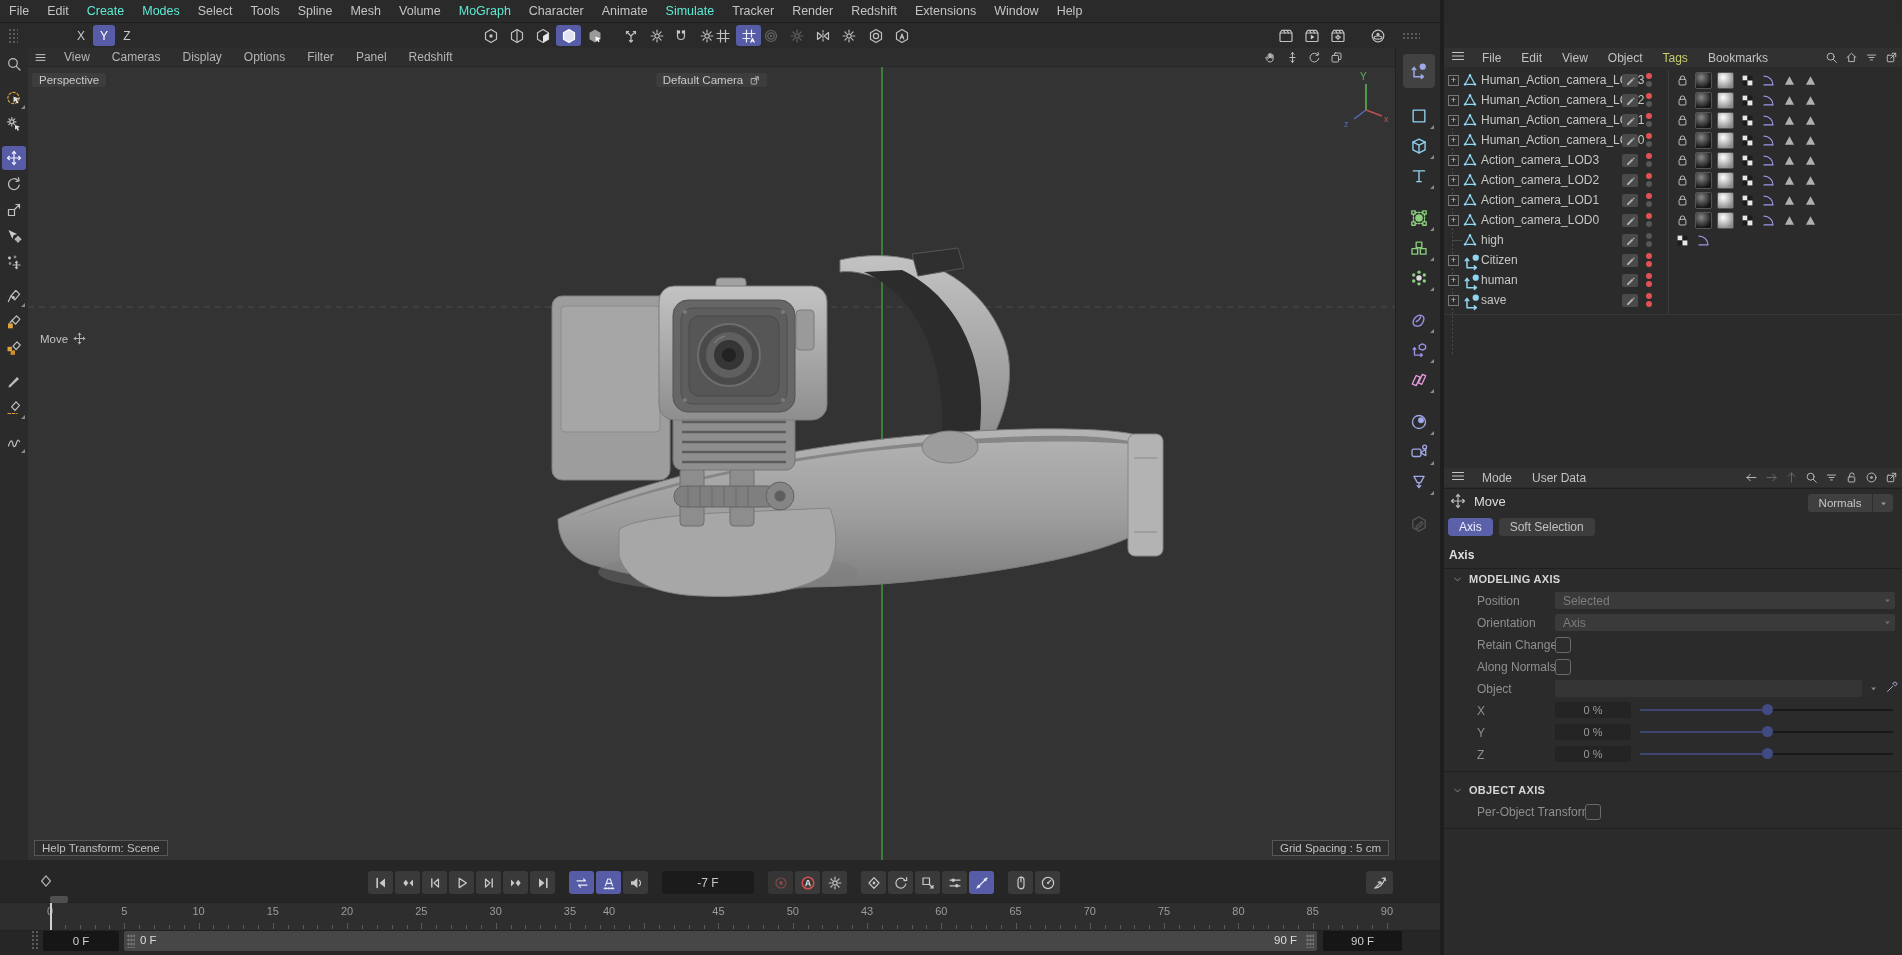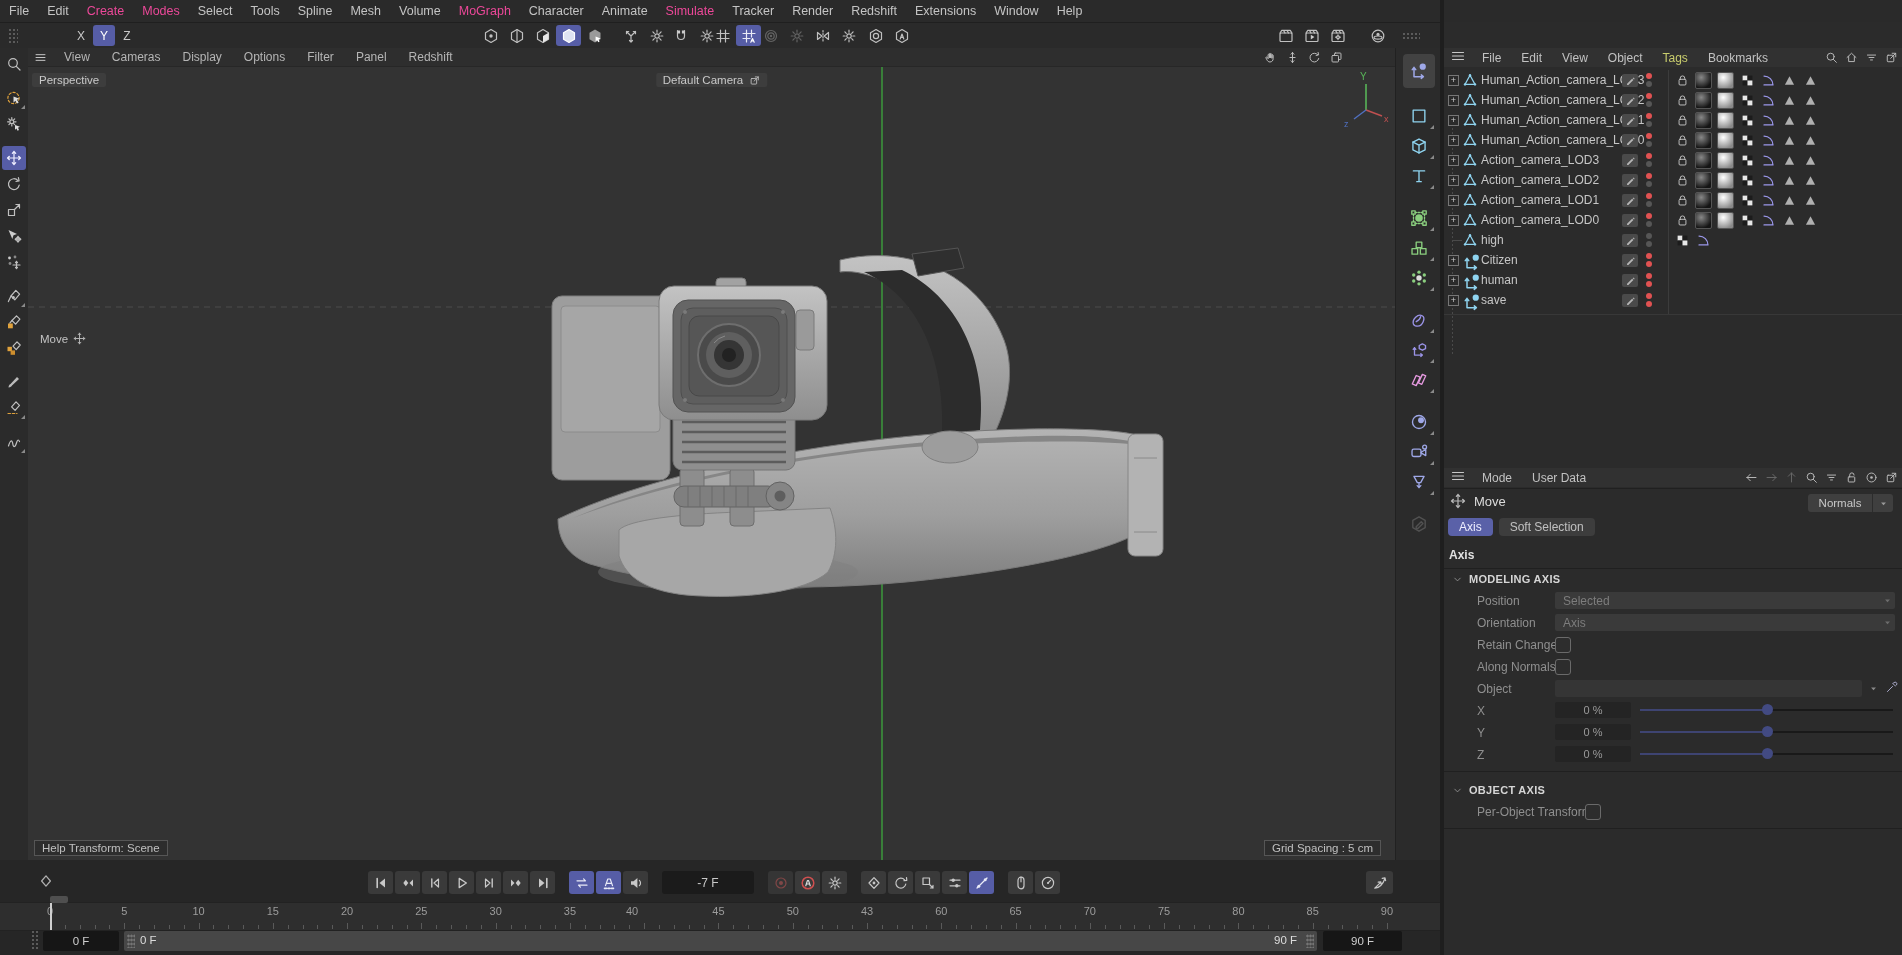--- a/index.html
+++ b/index.html
@@ -1,21 +1,21 @@
 <!DOCTYPE html>
 <html><head>
 <meta charset="utf-8">
 <style>
   html,body{margin:0;padding:0;background:#1b1b1b}
   #root{position:relative;width:1902px;height:955px;background:#272727;font-family:"Liberation Sans",sans-serif;font-size:12px;color:#c8c8c8;overflow:hidden;user-select:none}
   .abs{position:absolute}
   
   #menubar{left:0;top:0;width:1902px;height:22px;background:#2a2a2a;border-bottom:1px solid #1f1f1f;display:flex;align-items:center}
   .mitem{padding:0 9px;line-height:22px;font-size:12.5px;color:#c4c4c4;cursor:default}
-  .mitem.hl{color:#ec4899}
+  .mitem.hl{color:#5eead4}
   
   #toolbar{left:0;top:23px;width:1902px;height:25px;background:#2a2a2a;border-bottom:1px solid #1f1f1f}
   .tbtn{position:relative;width:25px;height:21px;border-radius:3px;display:flex;align-items:center;justify-content:center;color:#c0c0c0}
   .tbtn.active{background:#565da6;color:#e8eaf6}
   .tbtn.dim{opacity:.38}
   .tgroup{position:absolute;top:2px;display:flex;gap:1px}
   .axbtn{width:22px;height:21px;border-radius:3px;display:flex;align-items:center;justify-content:center;font-size:12px;color:#c8c8c8}
   .axbtn.active{background:#565da6;color:#fff}
   .dots{background-image:radial-gradient(#5b5b5b 1px,transparent 1.2px);background-size:4px 4px}
   
@@ -583,21 +583,21 @@
     </div>
     <div id="movehint">
       <span>Move</span>
       <span class="ic sm" style="color:#b5b5b5">
           <svg width="16" height="16" viewBox="0 0 16 16" fill="none" stroke="currentColor" stroke-width="1.2" stroke-linecap="round" stroke-linejoin="round">
             <path d="M8 1.5v13M1.5 8h13M8 1.5 6.3 3.4M8 1.5l1.7 1.9M8 14.5l-1.7-1.9M8 14.5l1.7-1.9M1.5 8l1.9-1.7M1.5 8l1.9 1.7M14.5 8l-1.9-1.7M14.5 8l-1.9 1.7"></path>
           </svg>
         </span>
     </div>
     <div class="statbox" style="left:6px;bottom:4px">Help Transform: Scene</div>
-    <div class="statbox" style="right:14px;bottom:4px">Grid Spacing : 5 cm</div>
+    <div class="statbox" style="right:6px;bottom:4px">Grid Spacing : 5 cm</div>
   </div>
 
   <div id="rightstrip" class="abs">
       <div class="rsbtn c-peri hasbg">
         <span class="ic ">
           <svg width="20" height="20" viewBox="0 0 16 16" fill="none" stroke="currentColor" stroke-width="1.2" stroke-linecap="round" stroke-linejoin="round">
             <path d="M4 12.5V5.2M4 12.5h7.5M4 5.2 2.6 6.9M4 5.2l1.4 1.7M11.5 12.5 9.8 11.1M11.5 12.5l-1.7 1.4"></path>
             <circle cx="11" cy="4.5" r="2.5" fill="currentColor" stroke="none"></circle>
           </svg>
         </span>
@@ -1759,21 +1759,21 @@
         <span class="tick" style="left:525.36px;height:4px"></span>
         <span class="tick" style="left:540.215px;height:4px"></span>
         <span class="tick" style="left:555.0699999999999px;height:4px"></span>
         <span class="tick" style="left:569.9250000000001px;height:6px"></span>
         <span class="tickl" style="left:569.9250000000001px">35</span>
         <span class="tick" style="left:584.78px;height:4px"></span>
         <span class="tick" style="left:599.635px;height:4px"></span>
         <span class="tick" style="left:614.49px;height:4px"></span>
         <span class="tick" style="left:629.345px;height:4px"></span>
         <span class="tick" style="left:644.2px;height:6px"></span>
-        <span class="tickl" style="left:632px">40</span>
+        <span class="tickl" style="left:609px">40</span>
         <span class="tick" style="left:659.0550000000001px;height:4px"></span>
         <span class="tick" style="left:673.91px;height:4px"></span>
         <span class="tick" style="left:688.765px;height:4px"></span>
         <span class="tick" style="left:703.62px;height:4px"></span>
         <span class="tick" style="left:718.475px;height:6px"></span>
         <span class="tickl" style="left:718.475px">45</span>
         <span class="tick" style="left:733.33px;height:4px"></span>
         <span class="tick" style="left:748.1850000000001px;height:4px"></span>
         <span class="tick" style="left:763.04px;height:4px"></span>
         <span class="tick" style="left:777.895px;height:4px"></span>

